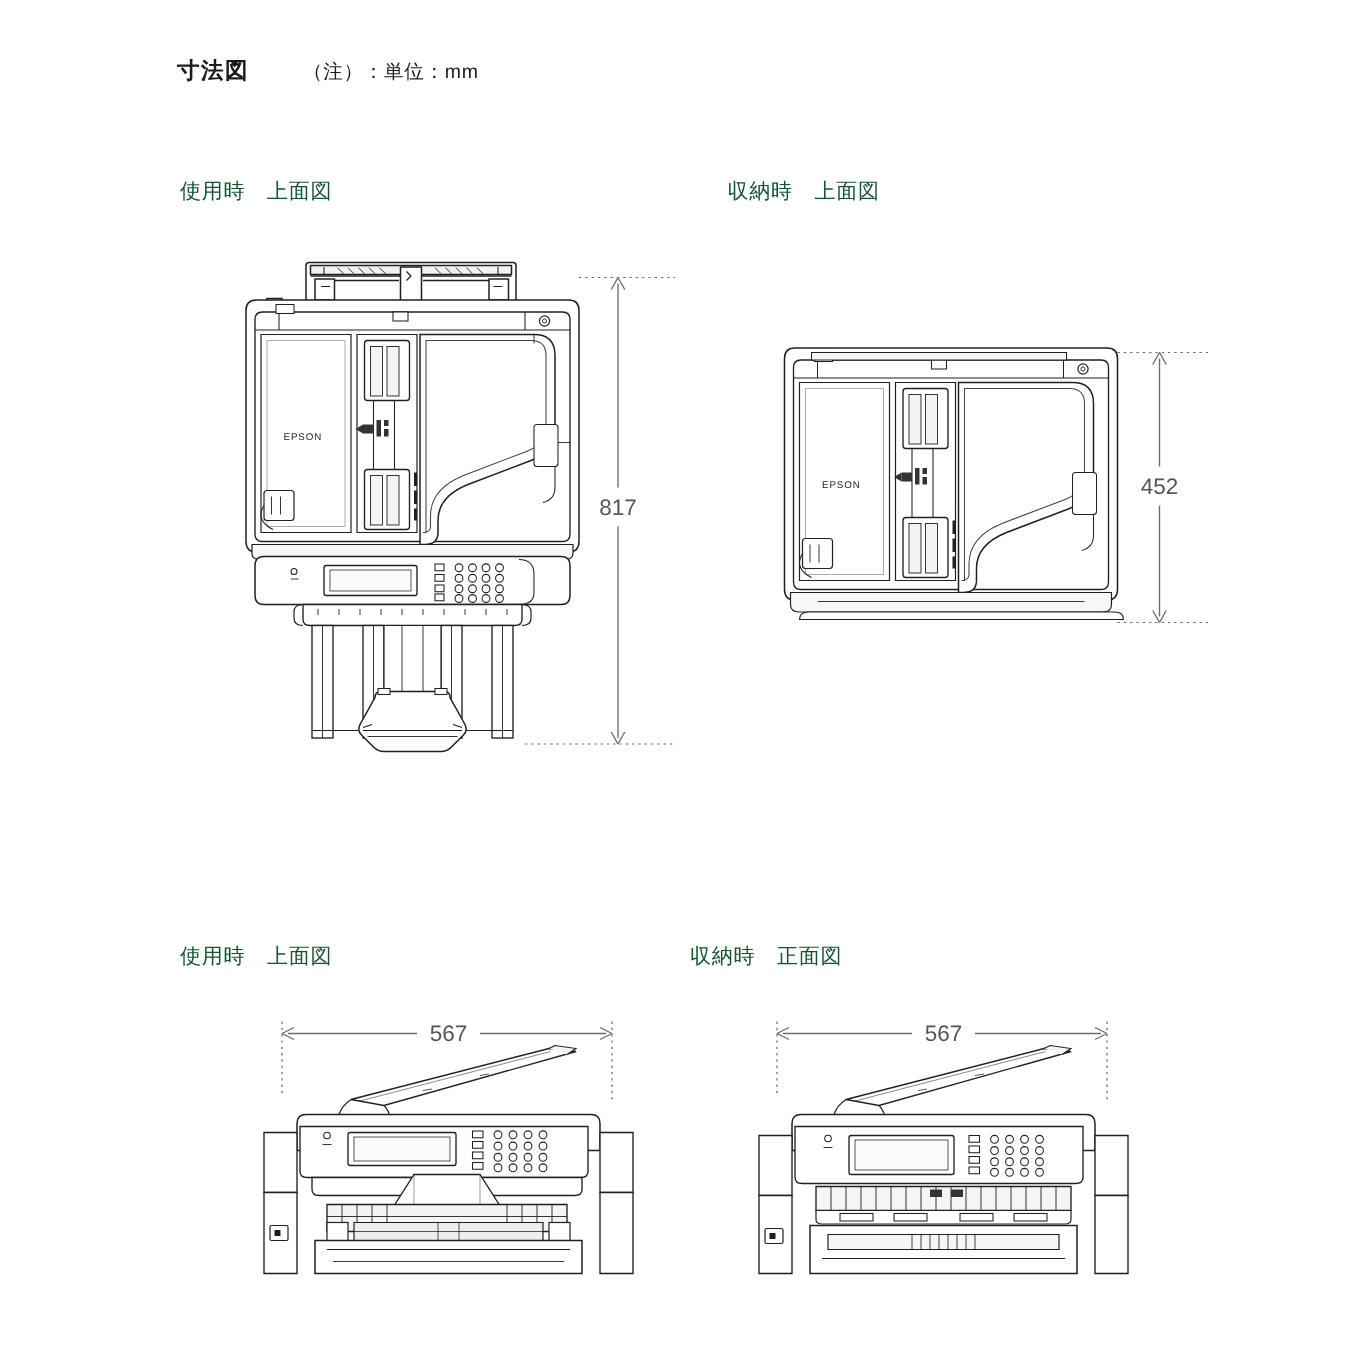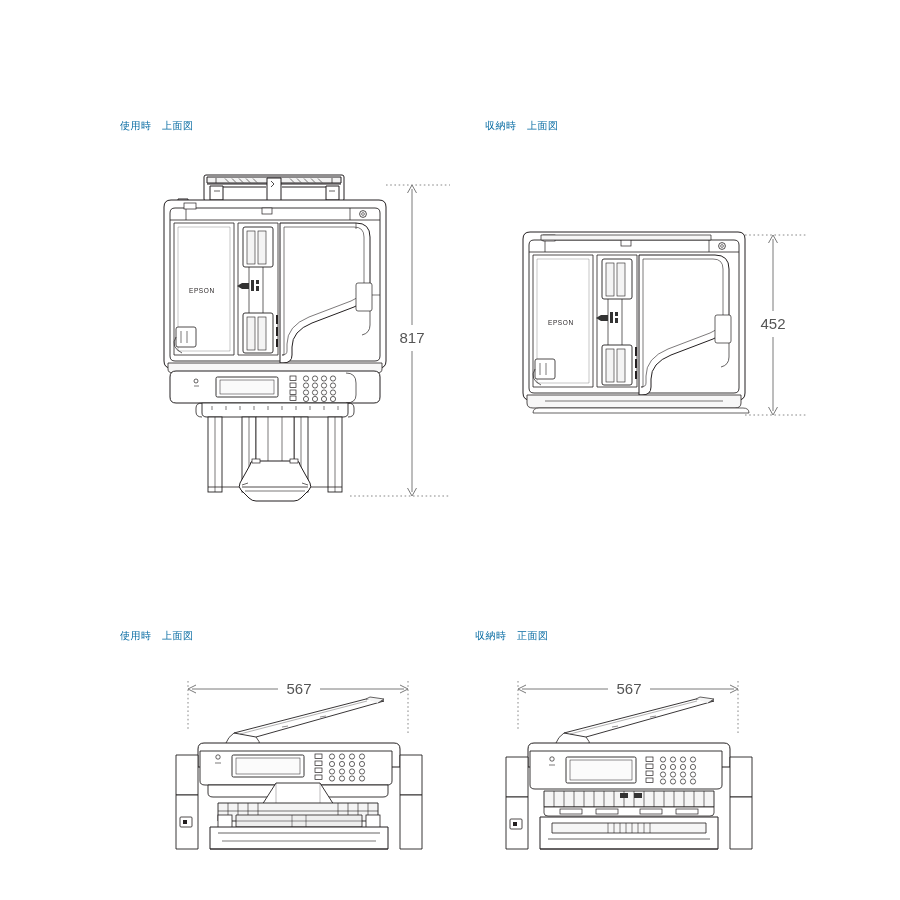--- a/index.html
+++ b/index.html
@@ -37,49 +37,53 @@
   }
   .header-note {
     font-size: 13px;
     color: #1a1a1a;
     margin-left: 36px;
     letter-spacing: 0.5px;
   }
   
   .caption {
     position: absolute;
-    font-size: 10px;
-    color: #0369a1;
+    font-size: 14px;
+    color: #14532d;
     letter-spacing: 0.5px;
     white-space: nowrap;
     font-family: Liberation Mono, monospace;
   }
   .cap-tl { left: 120px; top: 119px; }
   .cap-tr { left: 485px; top: 119px; }
   .cap-bl { left: 120px; top: 629px; }
-  .cap-br { left: 475px; top: 629px; }
+  .cap-br { left: 460px; top: 629px; }
 
   
   .fig {
     position: absolute;
   }
   .fig svg { display: block; }
 
   .fig-tl { left: 150px; top: 165px; }
   .fig-tr { left: 511px; top: 215px; }
   .fig-bl { left: 170px; top: 675px; }
   .fig-br { left: 500px; top: 675px; }
 
   
 </style>
 </head>
 <body>
 
 <div class="page">
 
+  <div class="header">
+    <span class="header-title">寸法図</span>
+    <span class="header-note">（注）：単位：mm</span>
+  </div>
 
   <div class="caption cap-tl">使用時　上面図</div>
   <div class="caption cap-tr">収納時　上面図</div>
   <div class="caption cap-bl">使用時　上面図</div>
   <div class="caption cap-br">収納時　正面図</div>
 
   <div class="fig fig-tl">
     <svg width="310" height="345" viewBox="0 0 310 345" fill="none" stroke="#231f20" stroke-width="1">
 
       <g stroke-linejoin="round">

